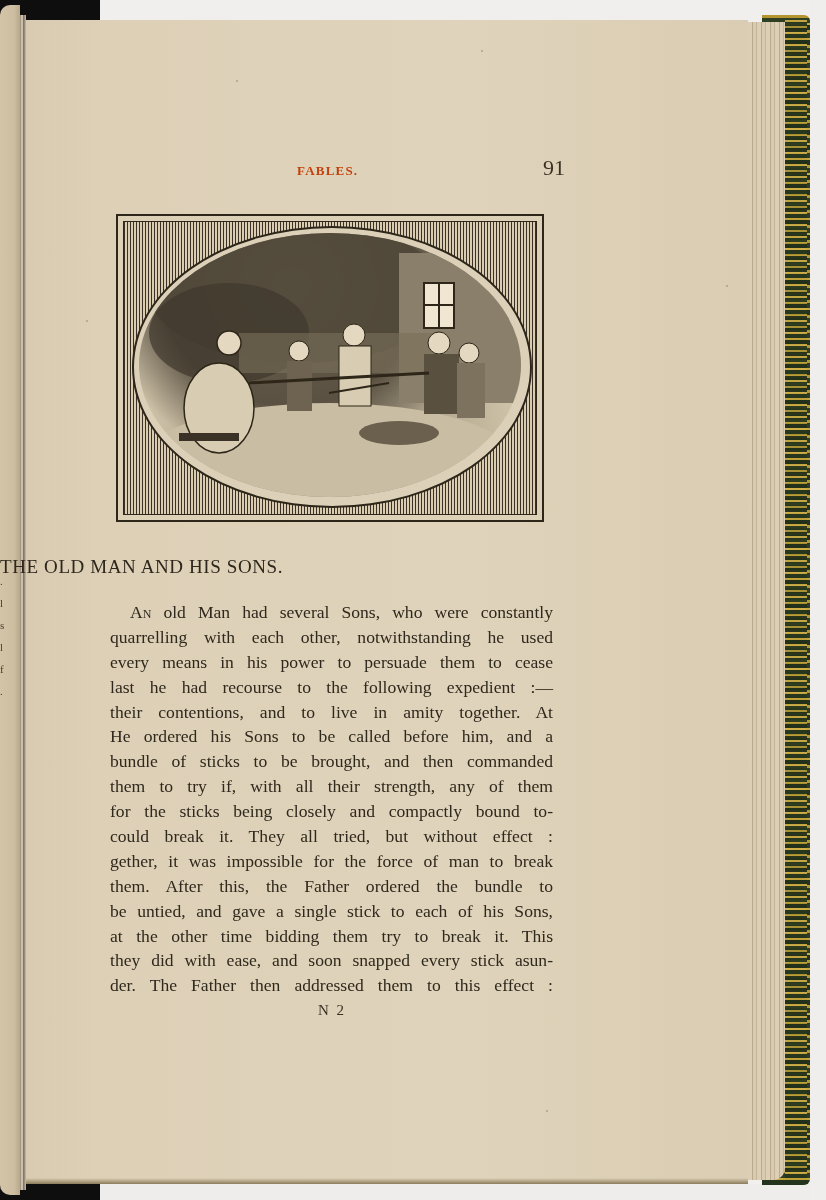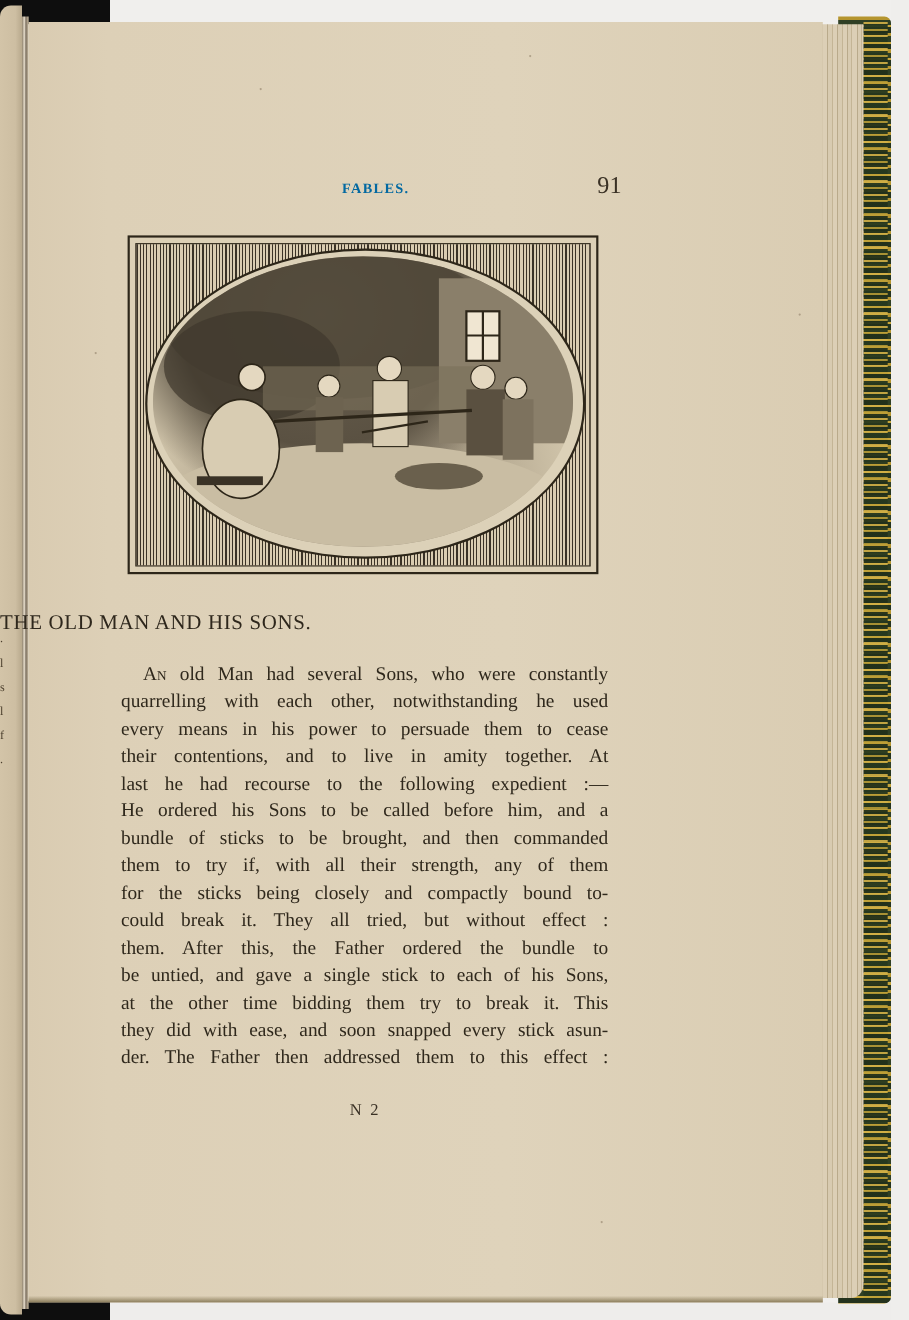--- a/index.html
+++ b/index.html
@@ -47,22 +47,22 @@
     position: absolute; left: 26px; top: 20px; width: 722px; height: 1164px;
     background: linear-gradient(90deg, #d9cbb1 0%, #ddd0b7 10%, #dfd3bb 60%, #dacdb3 100%);
   }
   .page::after {
     content: ""; position: absolute; left: 0; bottom: 0; width: 100%; height: 6px;
     background: linear-gradient(180deg, rgba(0,0,0,0), #8b7d5b);
   }
 
   .running-head { position: absolute; left: 0; top: 155px; width: 826px; height: 30px; }
   .running-title {
-    position: absolute; left: 311px; top: 8px; font-size: 13px; letter-spacing: 1.2px;
-    color: #0369a1; font-weight: bold;
+    position: absolute; left: 297px; top: 8px; font-size: 13px; letter-spacing: 1.2px;
+    color: #c2410c; font-weight: bold;
   }
   .page-number { position: absolute; left: 527px; top: 0; font-size: 22px; color: #3a3125; margin-left: 16px; }
 
   .illustration {
     position: absolute; left: 116px; top: 214px; width: 428px; height: 308px;
     border: 2px solid #2d2619; box-sizing: border-box; background: #dcd0b6;
   }
   .illustration .inner-frame {
     position: absolute; left: 5px; top: 5px; right: 5px; bottom: 5px;
     border: 1.5px solid #2d2619;
@@ -176,27 +176,28 @@
     </svg>
   </div>
 </div>
 
 <div class="story-title">THE OLD MAN AND HIS SONS.</div>
 
 <div class="body-text">
   <span class="line first"><span class="smallcaps">An</span> <span>old Man had several Sons, who were constantly</span></span>
   <span class="line">quarrelling with each other, notwithstanding he used</span>
   <span class="line">every means in his power to persuade them to cease</span>
+  <span class="line">last he had recourse to the following expedient :—</span>
   <span class="line">their contentions, and to live in amity together. At</span>
-  <span class="line">last he had recourse to the following expedient :—</span>
   <span class="line">He ordered his Sons to be called before him, and a</span>
   <span class="line">bundle of sticks to be brought, and then commanded</span>
   <span class="line">them to try if, with all their strength, any of them</span>
   <span class="line">for the sticks being closely and compactly bound to-</span>
   <span class="line">could break it. They all tried, but without effect :</span>
+  <span class="line">gether, it was impossible for the force of man to break</span>
   <span class="line">them. After this, the Father ordered the bundle to</span>
   <span class="line">be untied, and gave a single stick to each of his Sons,</span>
   <span class="line">at the other time bidding them try to break it. This</span>
   <span class="line">they did with ease, and soon snapped every stick asun-</span>
   <span class="line last">der. The Father then addressed them to this effect :</span>
 </div>
 
 <div class="signature">N 2</div>
 
 </body></html>

